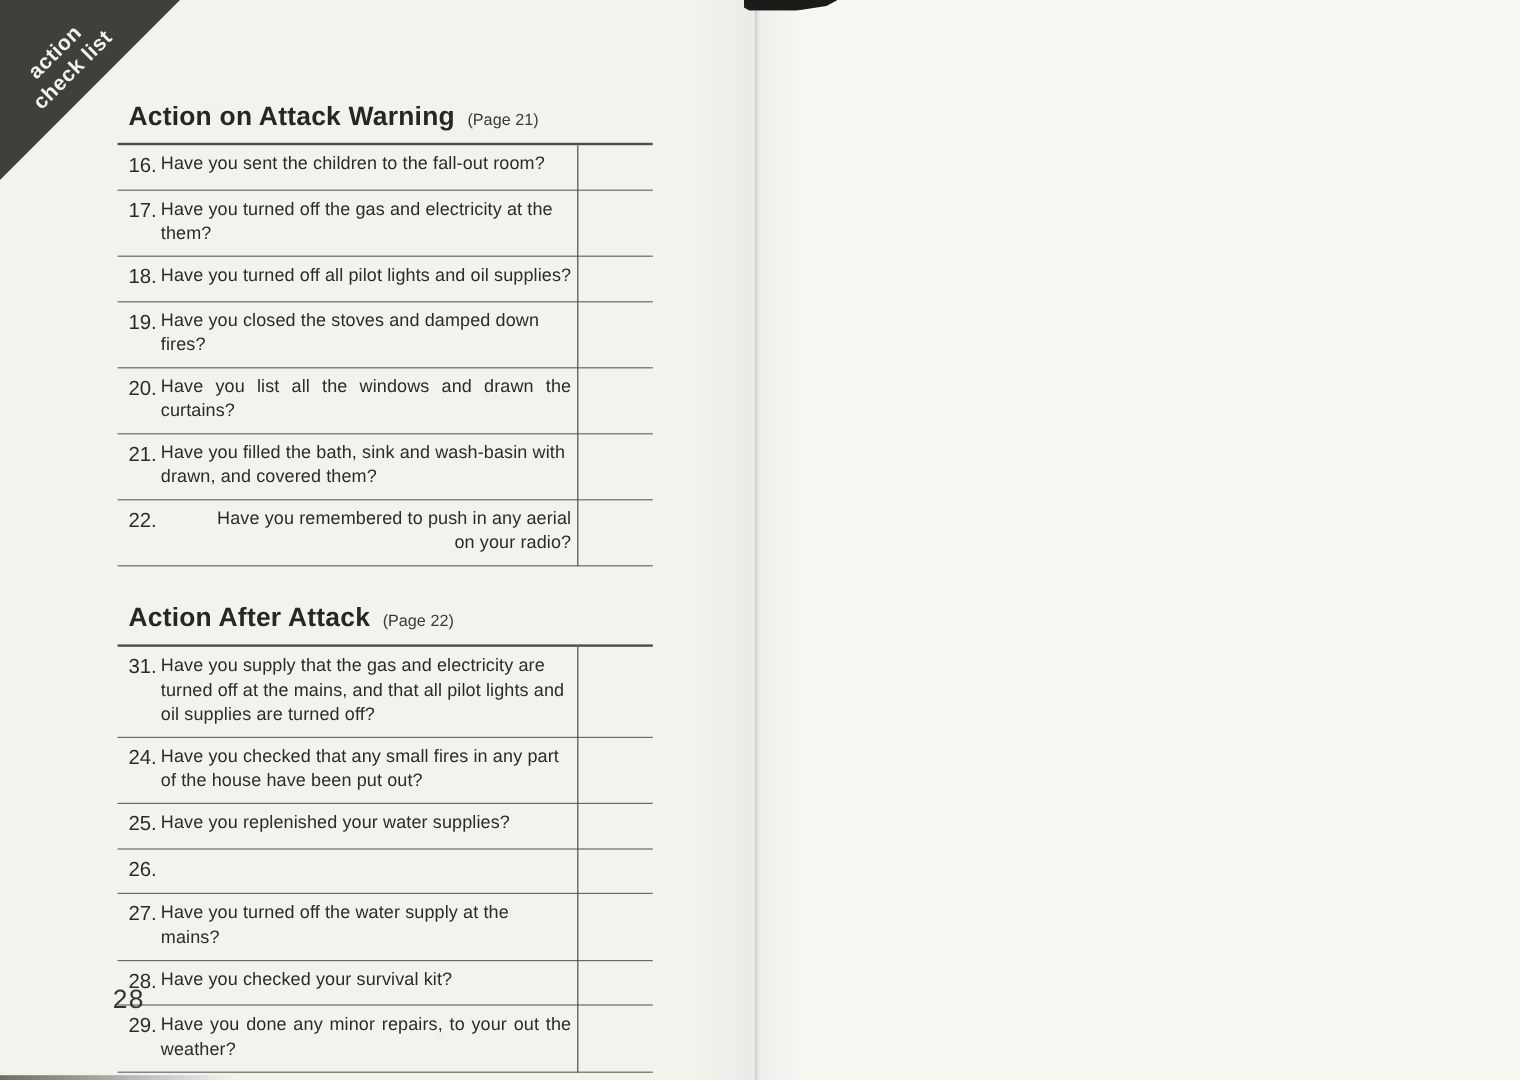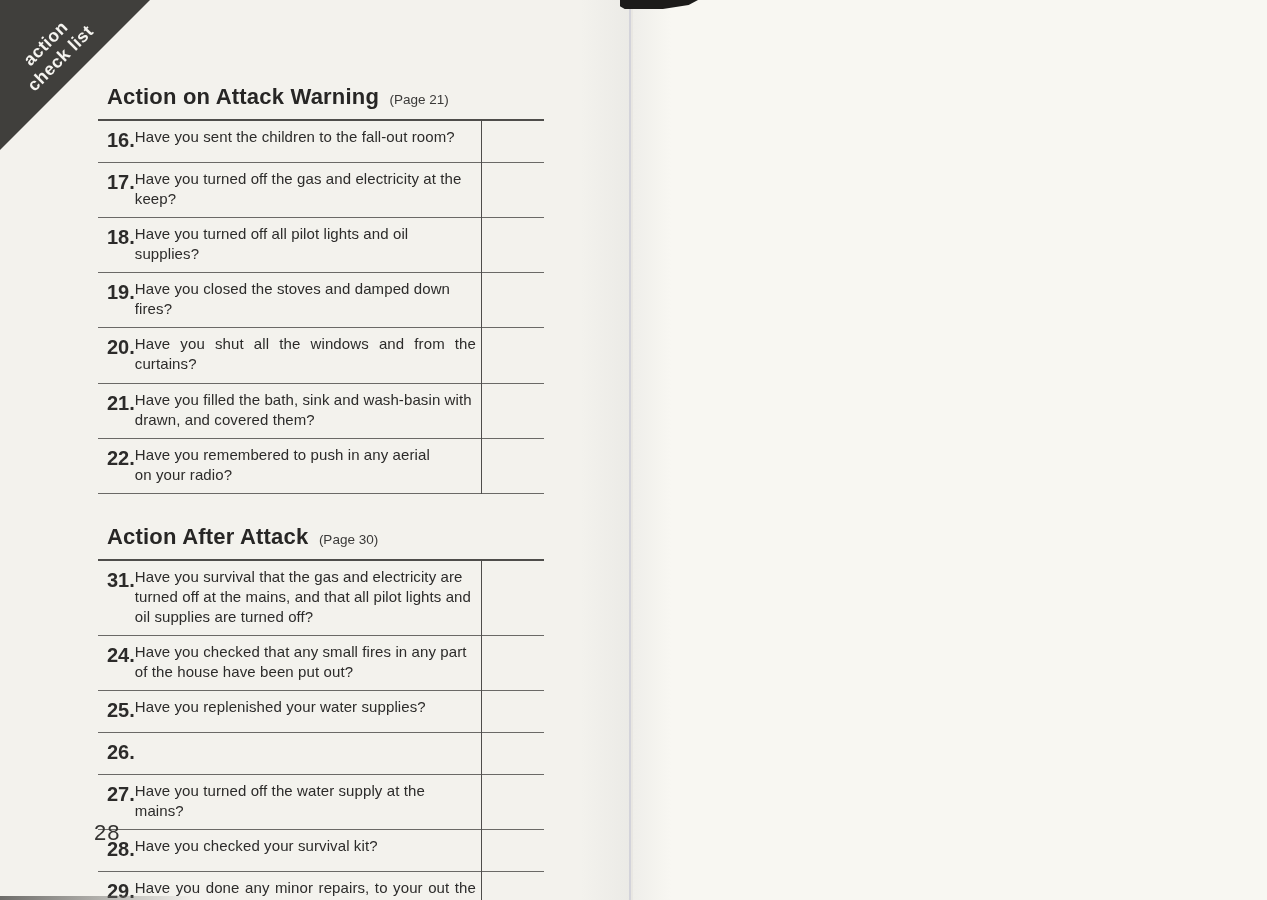--- a/index.html
+++ b/index.html
@@ -62,30 +62,30 @@
     margin-left: 6px;
   }
   .check-table { position: relative; border-top: 2px solid #4e4d4b; }
   .check-row {
     display: flex;
     border-bottom: 1px solid #6a6966;
     padding: 6px 0 8px 0;
   }
   .row-num {
     flex: 0 0 36px; padding-left: 9px;
-    font-size: 20px; font-weight: bold; color: #2c2b2a;
+    font-size: 17px; font-weight: normal; color: #2c2b2a;
     line-height: 1.34;
   }
   .row-text {
     flex: 1 1 auto; padding-right: 68px;
     font-size: 15px; color: #2c2b2a; line-height: 1.34;
     letter-spacing: 0.1px;
   }
   .row-text.justify { text-align: justify; }
-  .row-text.preline { white-space: pre-line; }
+  .row-text.preline { white-space: pre-line; text-align: right; }
   .check-col-divider {
     position: absolute; top: 0; bottom: 0; left: 383px; width: 1px;
     background: #4e4d4b;
   }
   .section-gap { height: 30px; }
 
   
   .page-number {
     position: absolute;
     font-size: 22px; font-weight: normal; color: #353432;
@@ -112,56 +112,56 @@
       <span class="section-pageref">(Page 21)</span>
     </div>
     <div class="check-table">
       <div class="check-col-divider"></div>
       <div class="check-row">
         <div class="row-num">16.</div>
         <div class="row-text">Have you sent the children to the fall-out room?</div>
       </div>
       <div class="check-row">
         <div class="row-num">17.</div>
-        <div class="row-text">Have you turned off the gas and electricity at the keep?</div>
+        <div class="row-text">Have you turned off the gas and electricity at the them?</div>
       </div>
       <div class="check-row">
         <div class="row-num">18.</div>
         <div class="row-text">Have you turned off all pilot lights and oil supplies?</div>
       </div>
       <div class="check-row">
         <div class="row-num">19.</div>
         <div class="row-text">Have you closed the stoves and damped down fires?</div>
       </div>
       <div class="check-row">
         <div class="row-num">20.</div>
-        <div class="row-text justify">Have you shut all the windows and from the curtains?</div>
+        <div class="row-text justify">Have you list all the windows and drawn the curtains?</div>
       </div>
       <div class="check-row">
         <div class="row-num">21.</div>
         <div class="row-text">Have you filled the bath, sink and wash-basin with drawn, and covered them?</div>
       </div>
       <div class="check-row">
         <div class="row-num">22.</div>
         <div class="row-text preline">Have you remembered to push in any aerial
 on your radio?</div>
       </div>
     </div>
 
     <div class="section-gap"></div>
 
     <div class="section-header">
       <h2 class="section-title">Action After Attack</h2>
-      <span class="section-pageref">(Page 30)</span>
+      <span class="section-pageref">(Page 22)</span>
     </div>
     <div class="check-table">
       <div class="check-col-divider"></div>
       <div class="check-row">
         <div class="row-num">31.</div>
-        <div class="row-text">Have you survival that the gas and electricity are turned off at the mains, and that all pilot lights and oil supplies are turned off?</div>
+        <div class="row-text">Have you supply that the gas and electricity are turned off at the mains, and that all pilot lights and oil supplies are turned off?</div>
       </div>
       <div class="check-row">
         <div class="row-num">24.</div>
         <div class="row-text">Have you checked that any small fires in any part of the house have been put out?</div>
       </div>
       <div class="check-row">
         <div class="row-num">25.</div>
         <div class="row-text">Have you replenished your water supplies?</div>
       </div>
       <div class="check-row">

